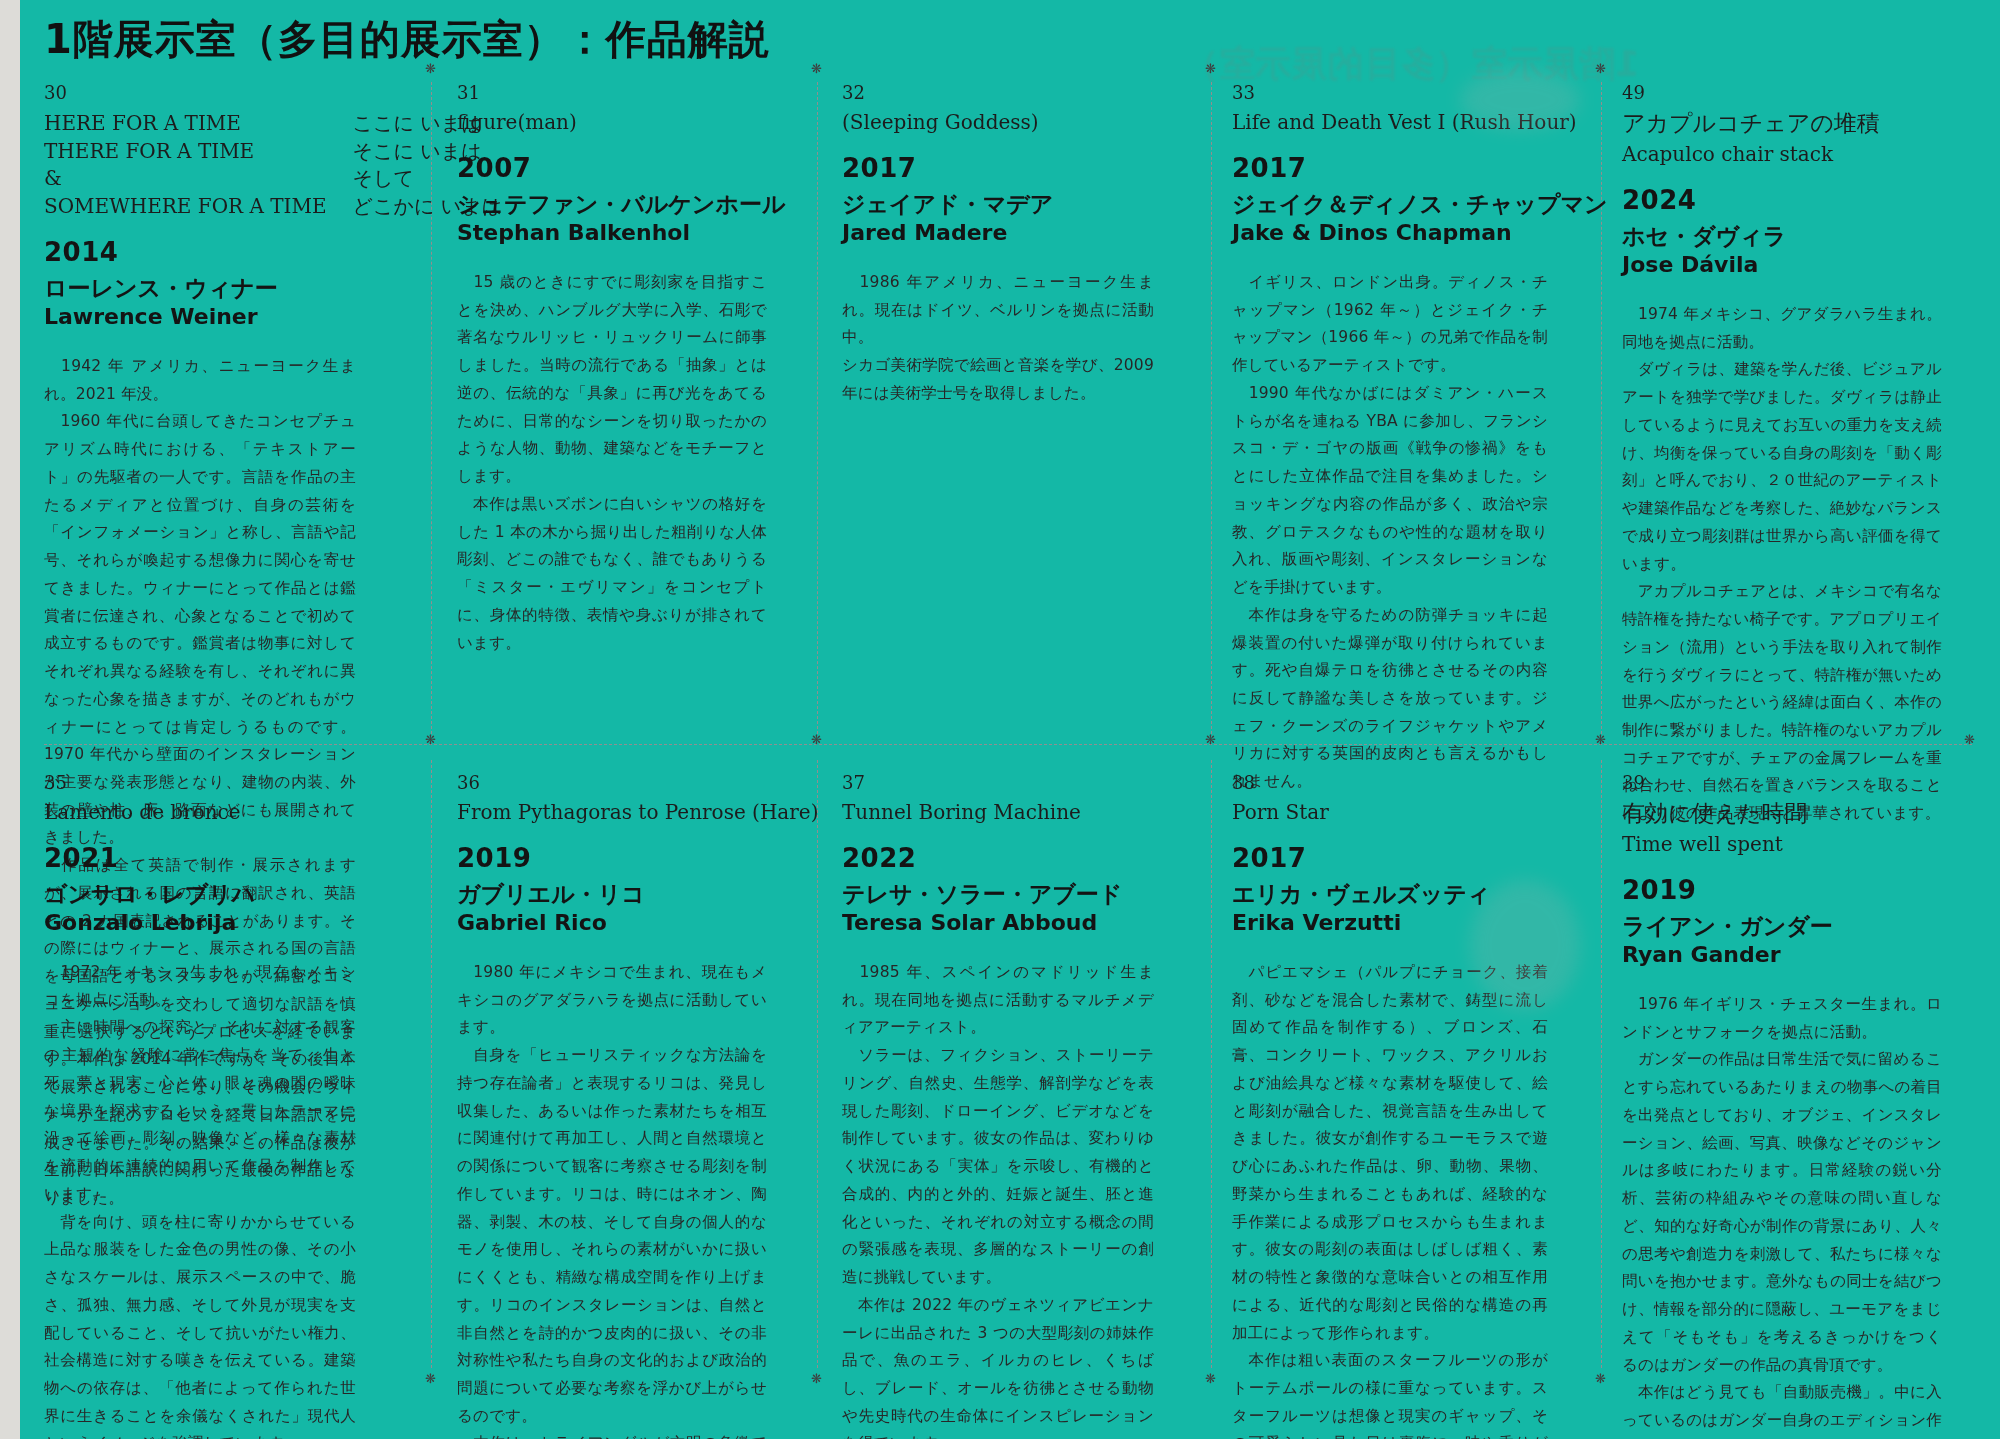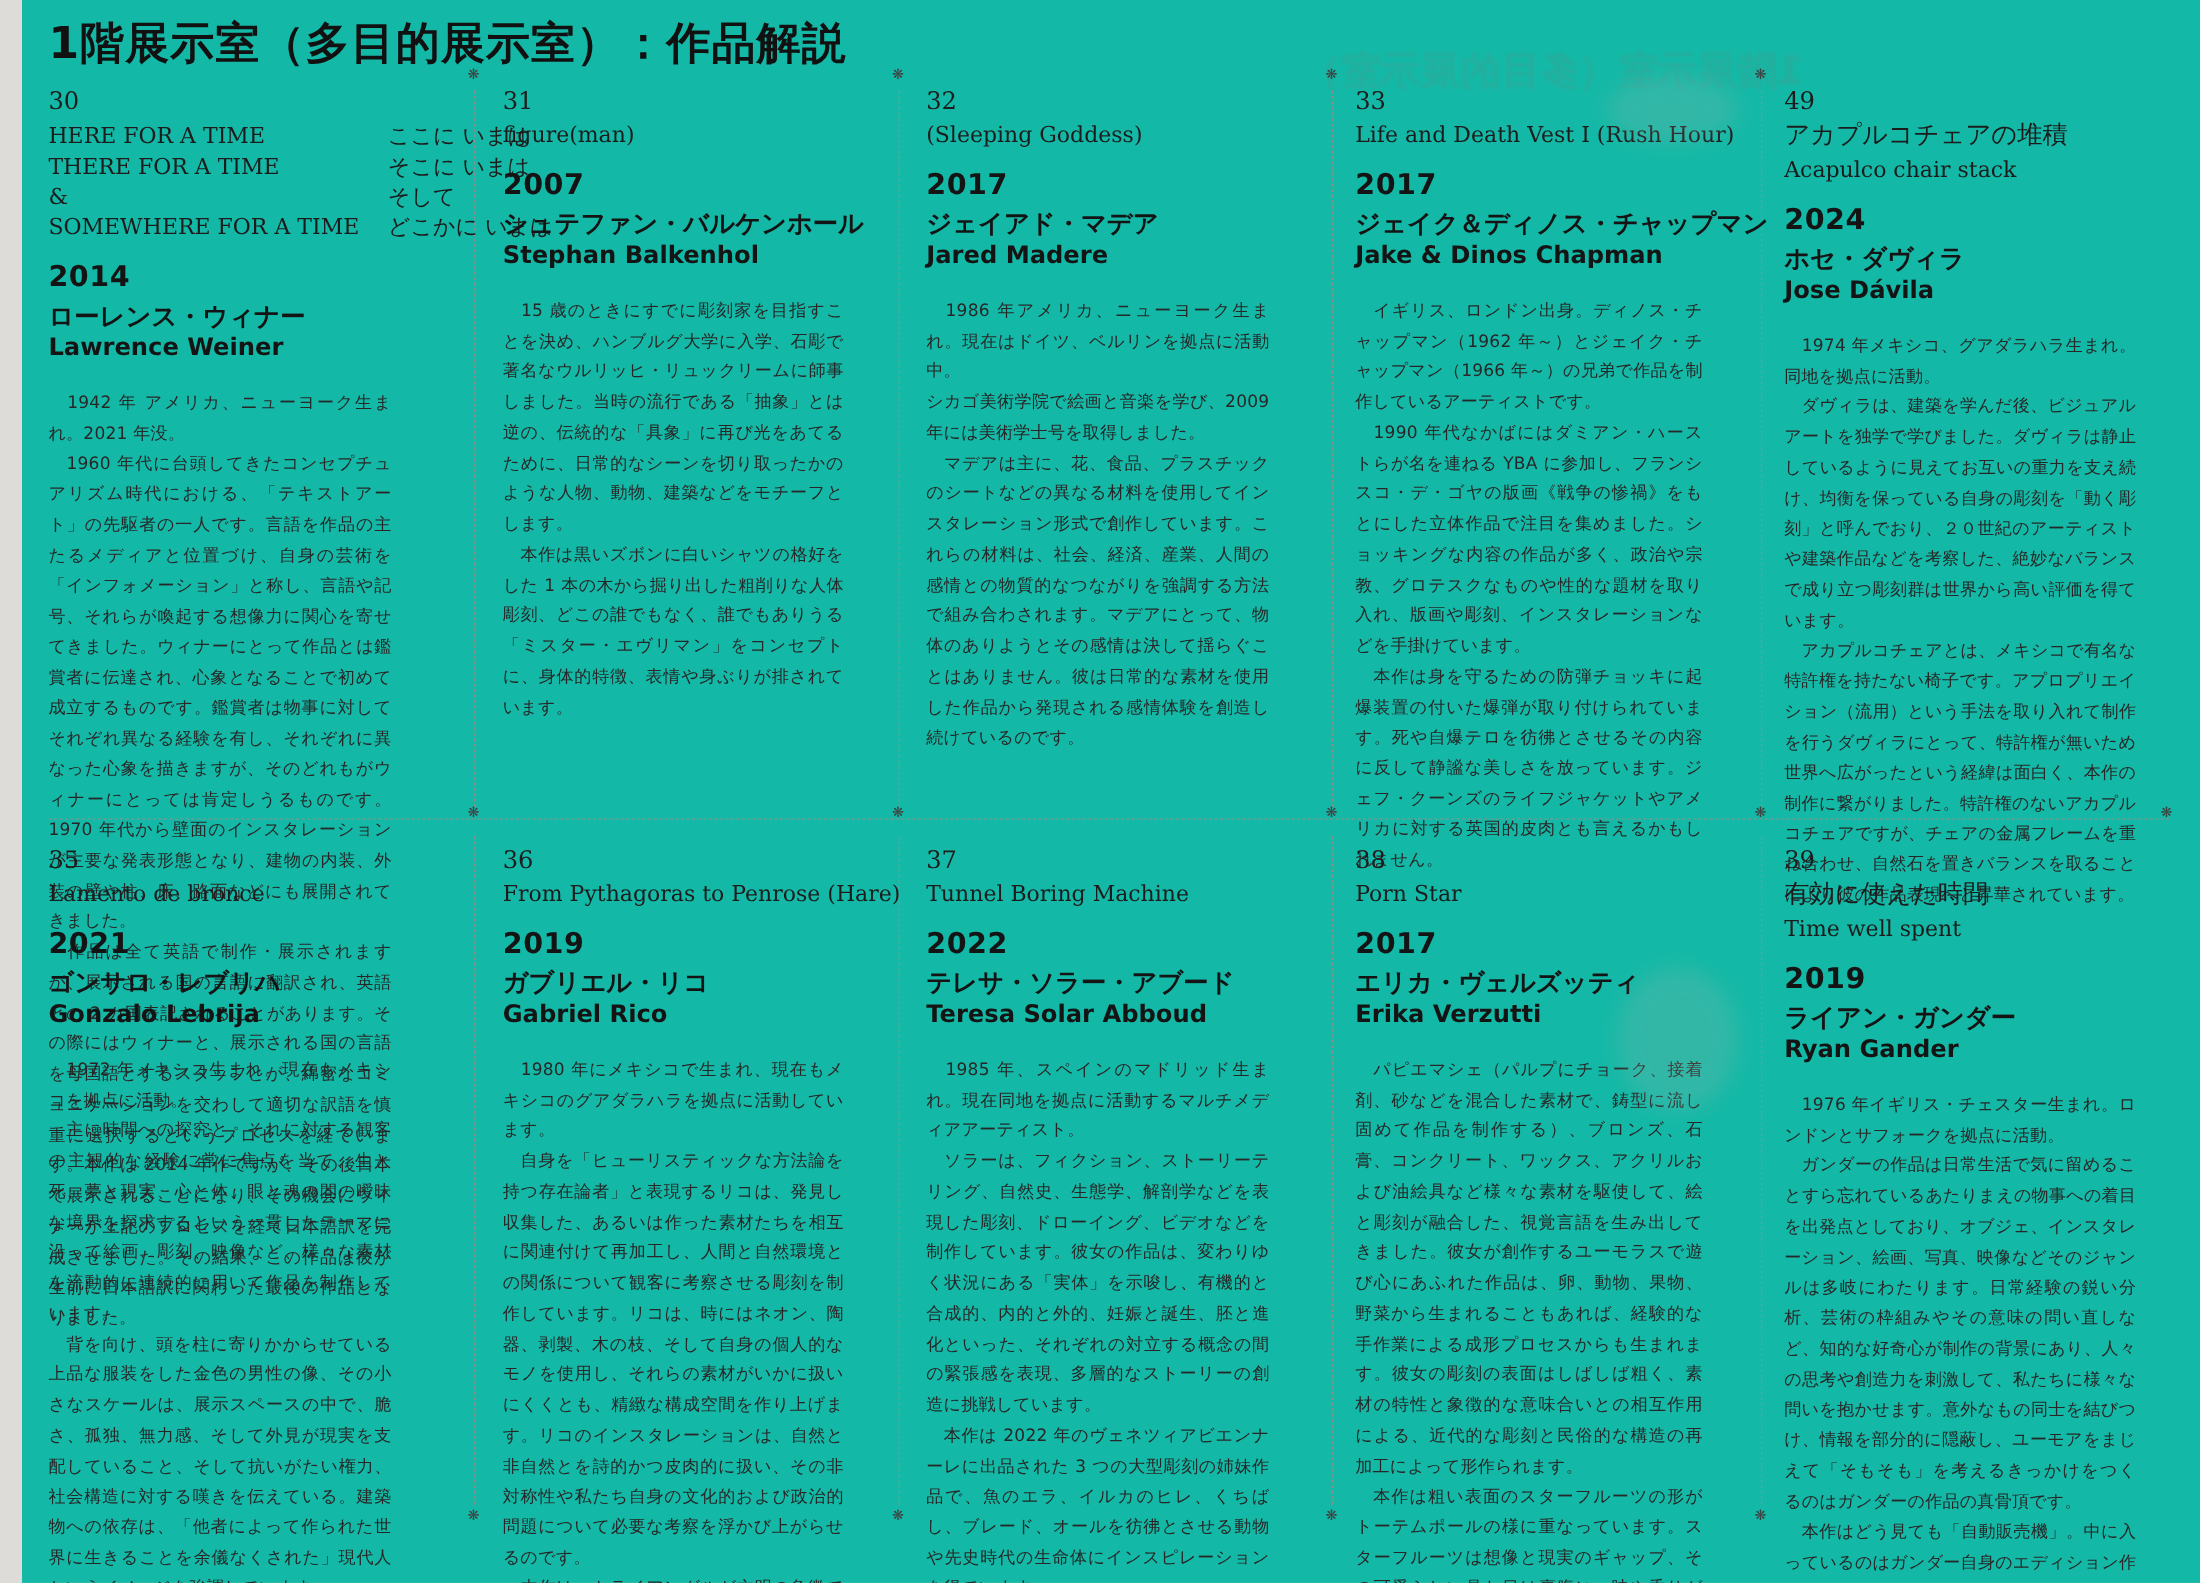--- a/index.html
+++ b/index.html
@@ -33,21 +33,21 @@
   .vsep { position:absolute; width:0; border-left:1.5px dashed #8f8f8f; }
   .hsep { position:absolute; height:0; border-top:1.5px dashed #8f8f8f; }
   .mark {
     position:absolute; font-size:13px; line-height:13px; color:#3f3f3f;
     font-family:"DejaVu Serif","Liberation Serif",serif;
   }
   
   .card { position:absolute; }
   .num {
     font-family:"DejaVu Serif","Liberation Serif",serif;
-    font-size:22px; line-height:26px; color:#1d1d1d;
+    font-size:18px; line-height:26px; color:#1d1d1d;
   }
   .title-ja {
     font-family:"DejaVu Serif","Liberation Serif",serif;
     font-size:23px; line-height:30px; margin-top:2px; white-space:nowrap;
   }
   .title-en {
     font-family:"DejaVu Serif","Liberation Serif",serif;
     font-size:20px; line-height:28px; margin-top:2px; white-space:nowrap;
   }
   .title-duo { display:flex; gap:26px; margin-top:4px; width:385px; }
@@ -146,21 +146,20 @@
 
   <article class="card" style="left:822px; top:80px; width:312px;">
     <div class="num">32</div>
     <div class="title-en">(Sleeping Goddess)</div>
     <div class="year">2017</div>
     <div class="artist-ja">ジェイアド・マデア</div>
     <div class="artist-en">Jared Madere</div>
     <div class="body">
       <p>　1986 年アメリカ、ニューヨーク生まれ。現在はドイツ、ベルリンを拠点に活動中。</p>
       <p>シカゴ美術学院で絵画と音楽を学び、2009 年には美術学士号を取得しました。</p>
-      <p>　マデアは主に、花、食品、プラスチックのシートなどの異なる材料を使用してインスタレーション形式で創作しています。これらの材料は、社会、経済、産業、人間の感情との物質的なつながりを強調する方法で組み合わされます。マデアにとって、物体のありようとその感情は決して揺らぐことはありません。彼は日常的な素材を使用した作品から発現される感情体験を創造し続けているのです。</p>
     </div>
   </article>
 
   <article class="card" style="left:1212px; top:80px; width:316px;">
     <div class="num">33</div>
     <div class="title-en">Life and Death Vest I (Rush Hour)</div>
     <div class="year">2017</div>
     <div class="artist-ja">ジェイク＆ディノス・チャップマン</div>
     <div class="artist-en">Jake &amp; Dinos Chapman</div>
     <div class="body">

